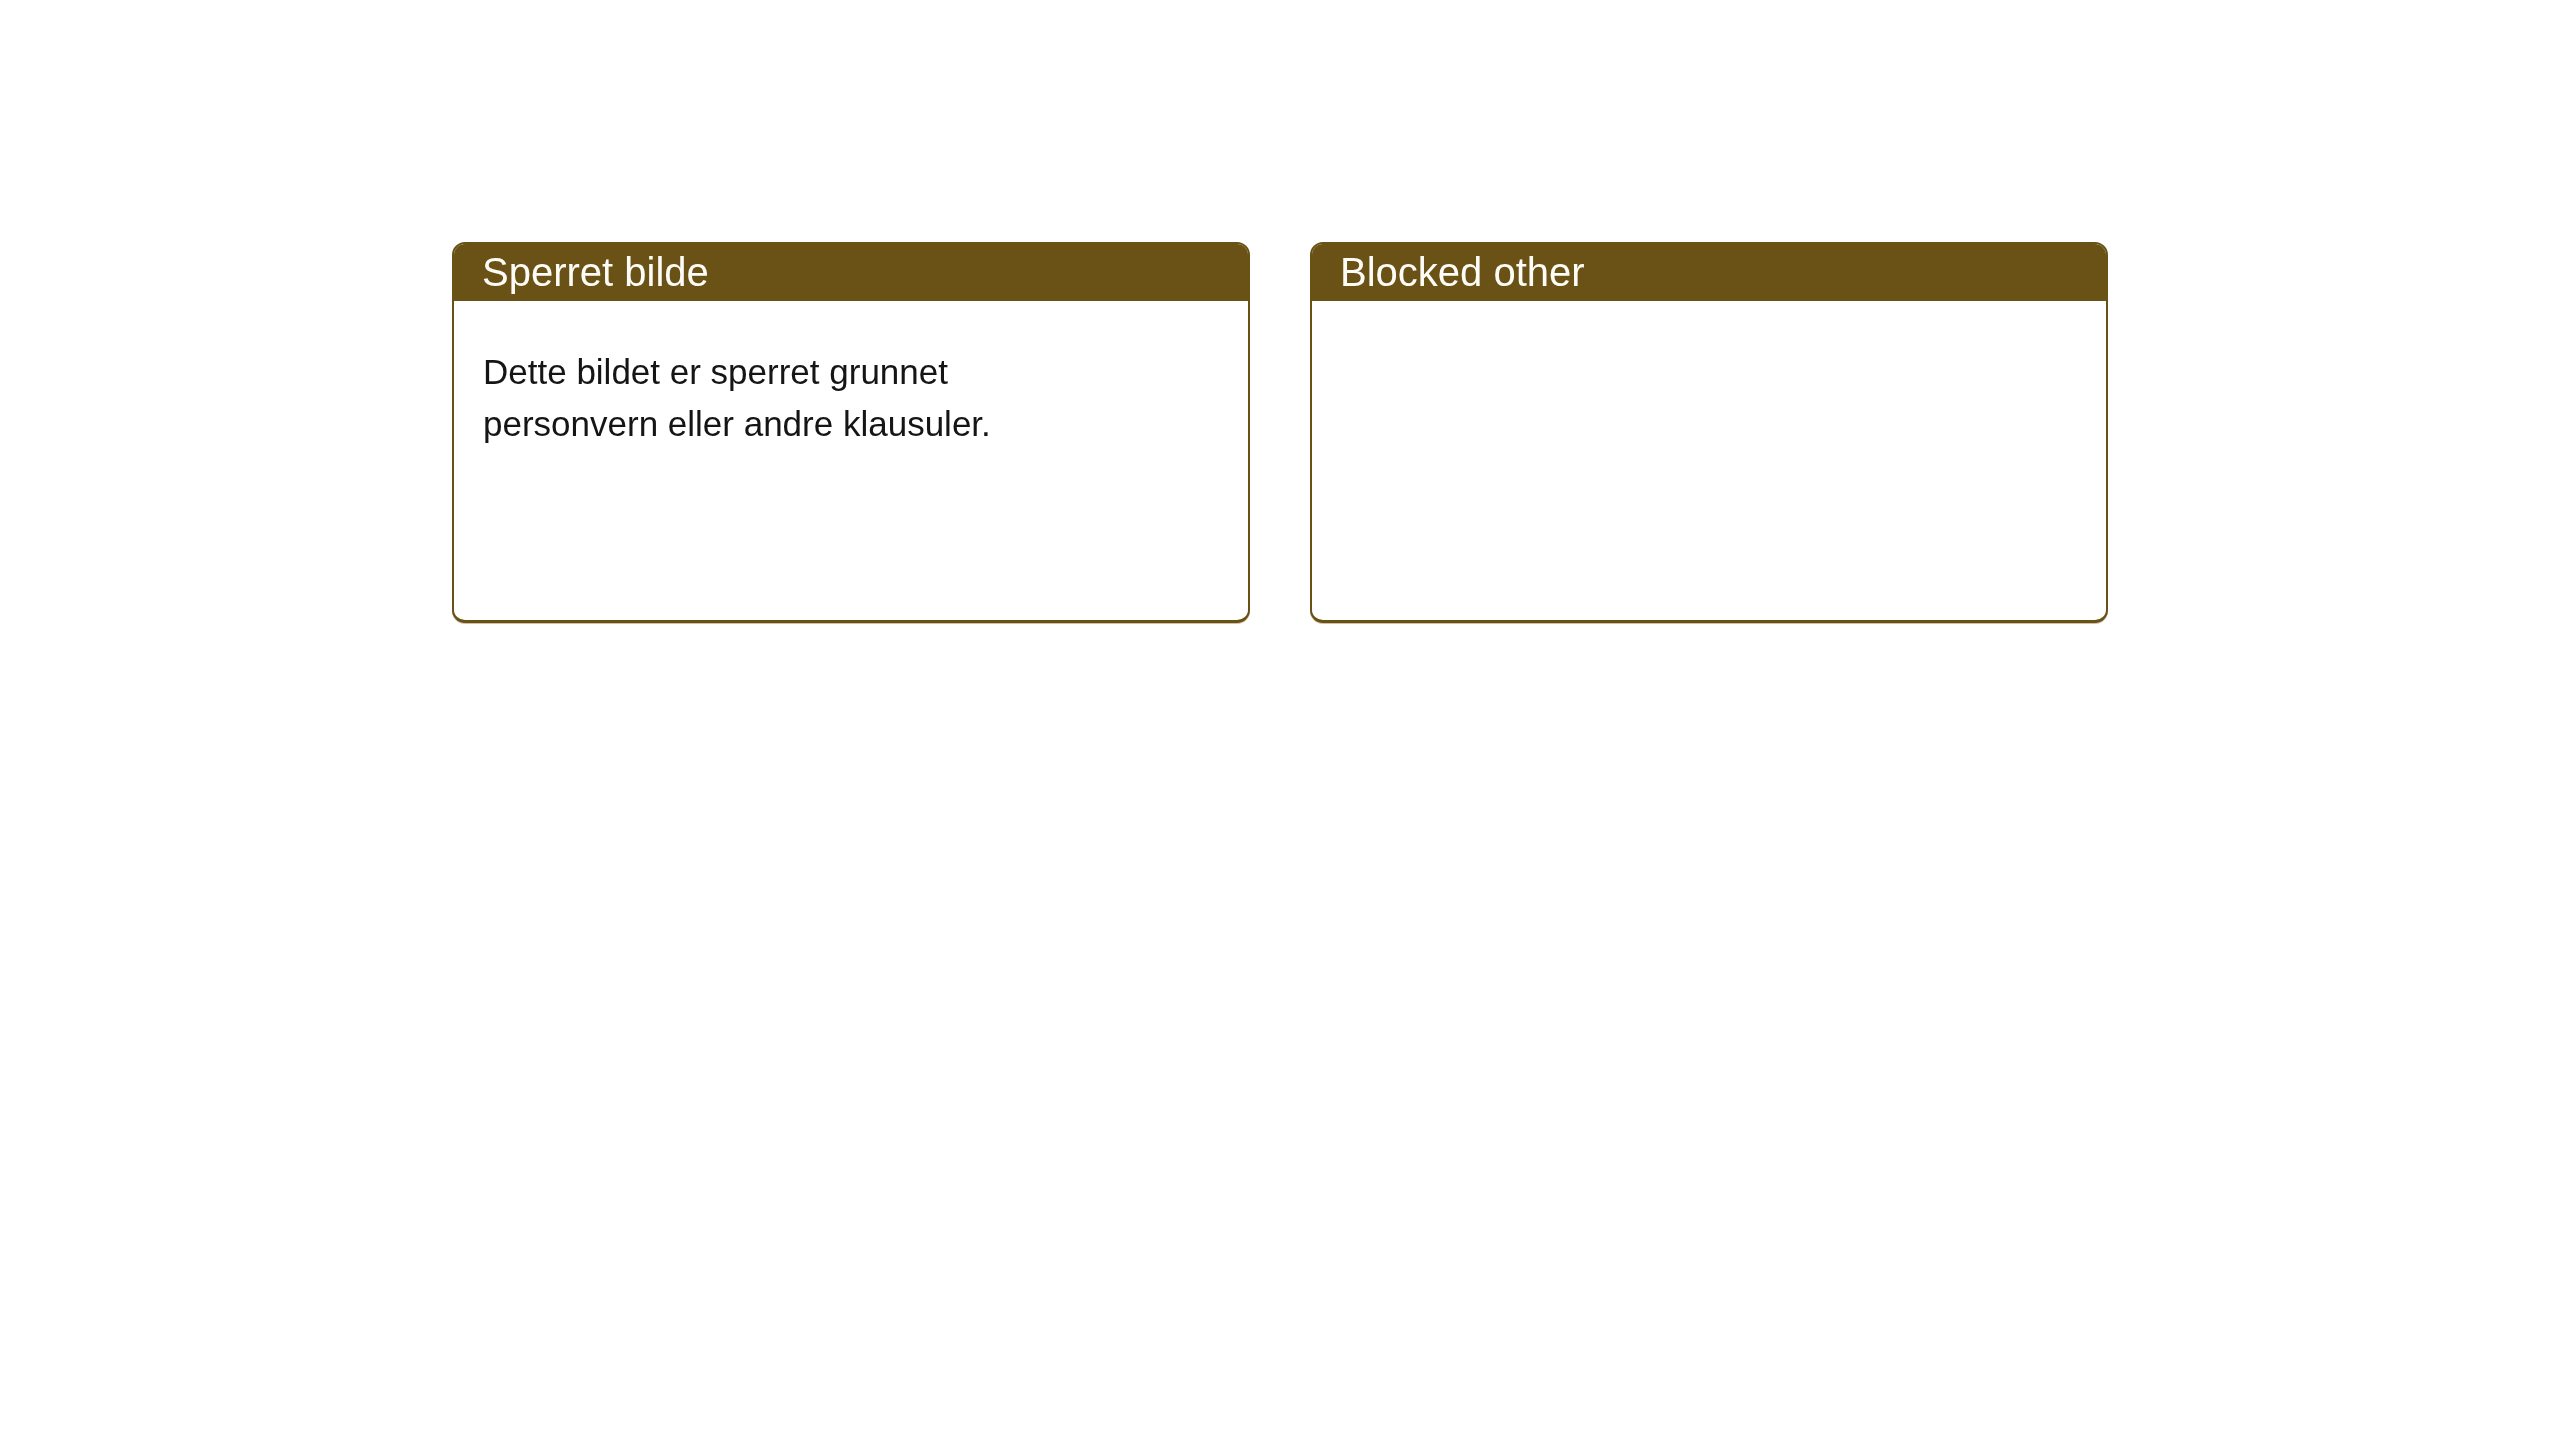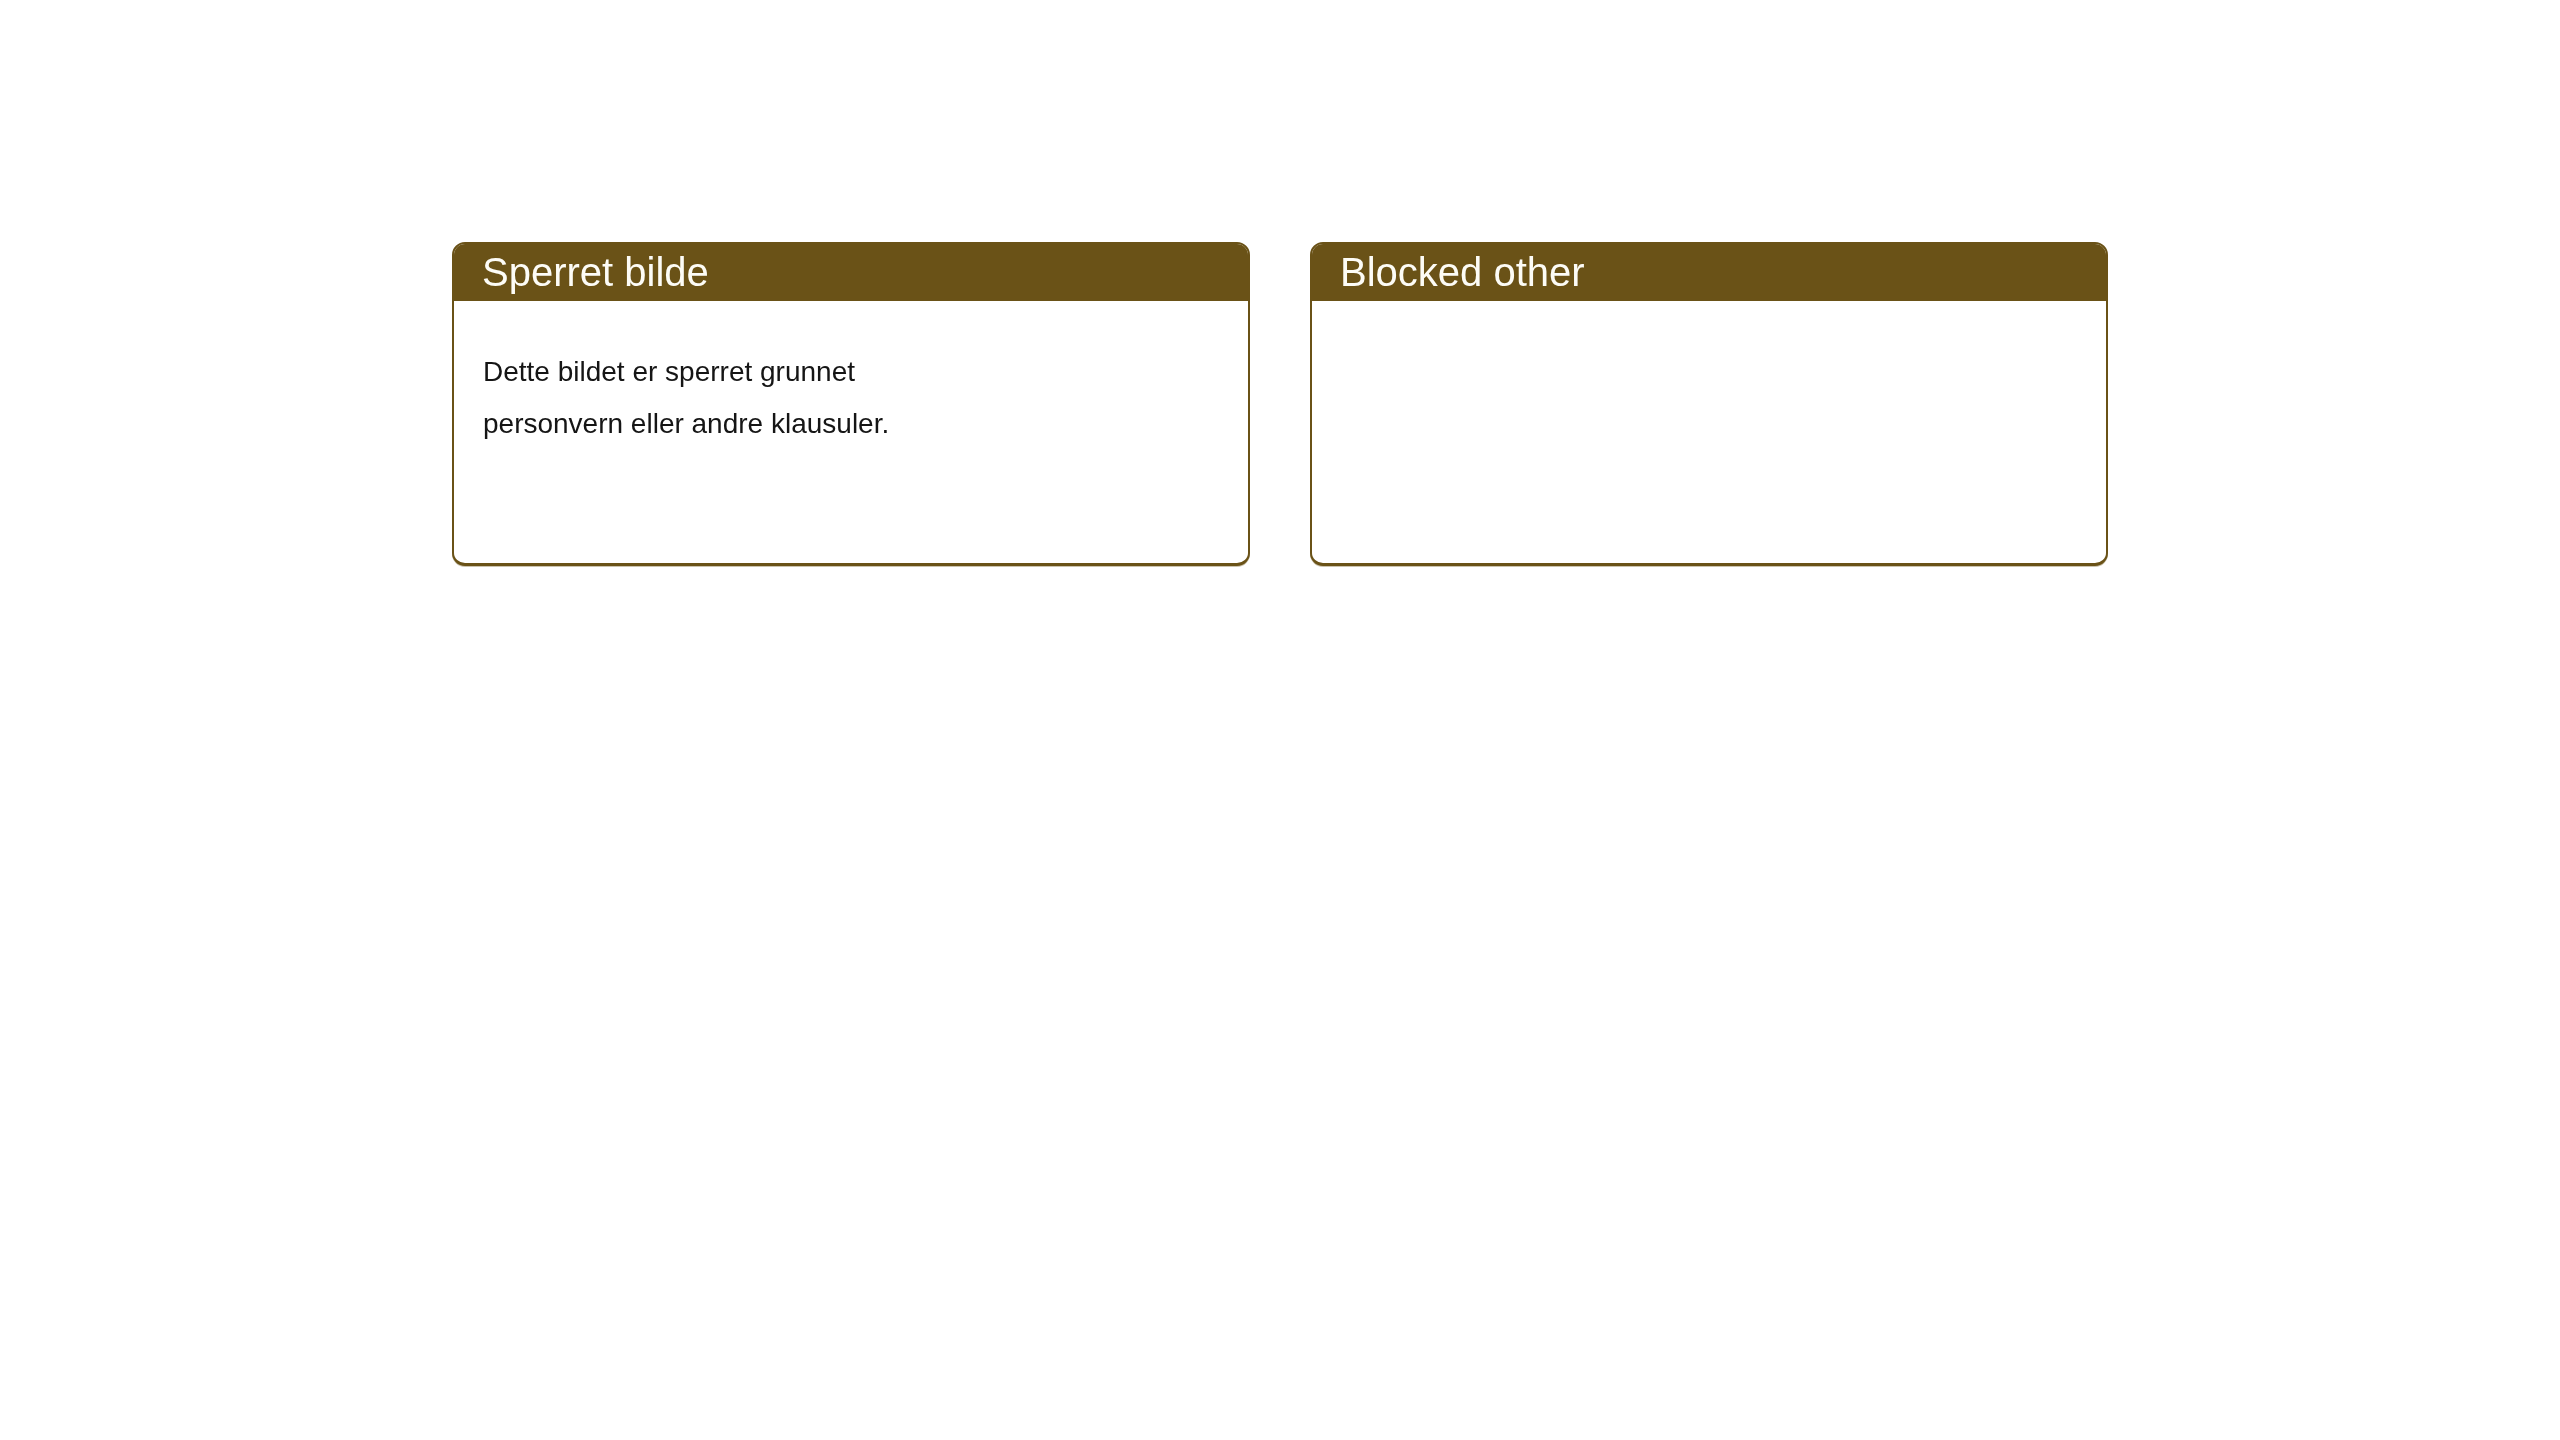--- a/index.html
+++ b/index.html
@@ -14,21 +14,21 @@
   .cards-row {
     position: absolute;
     left: 452px;
     top: 242px;
     display: flex;
     flex-direction: row;
     gap: 60px;
   }
   .notice-card {
     width: 798px;
-    height: 324px;
+    height: 381px;
     box-sizing: border-box;
     background: #ffffff;
     border: 2px solid #6a5217;
     border-bottom-width: 3px;
     border-radius: 13px;
     overflow: hidden;
     box-shadow: 0 1px 0 rgba(106, 82, 23, 0.35);
   }
   .notice-card .card-header {
     height: 58px;
@@ -39,21 +39,21 @@
     padding-left: 29px;
     margin: -1px -1px 0 -1px; 
     border-top-left-radius: 11px;
     border-top-right-radius: 11px;
     white-space: nowrap;
     overflow: hidden;
   }
   .notice-card .card-body {
     padding: 45px 30px 0 29px;
     color: #151515;
-    font-size: 28px;
+    font-size: 35px;
     line-height: 52px;
     white-space: pre-line;
   }
 </style>
 </head>
 <body>
 
 <div class="cards-row">
 
   <div class="notice-card">

